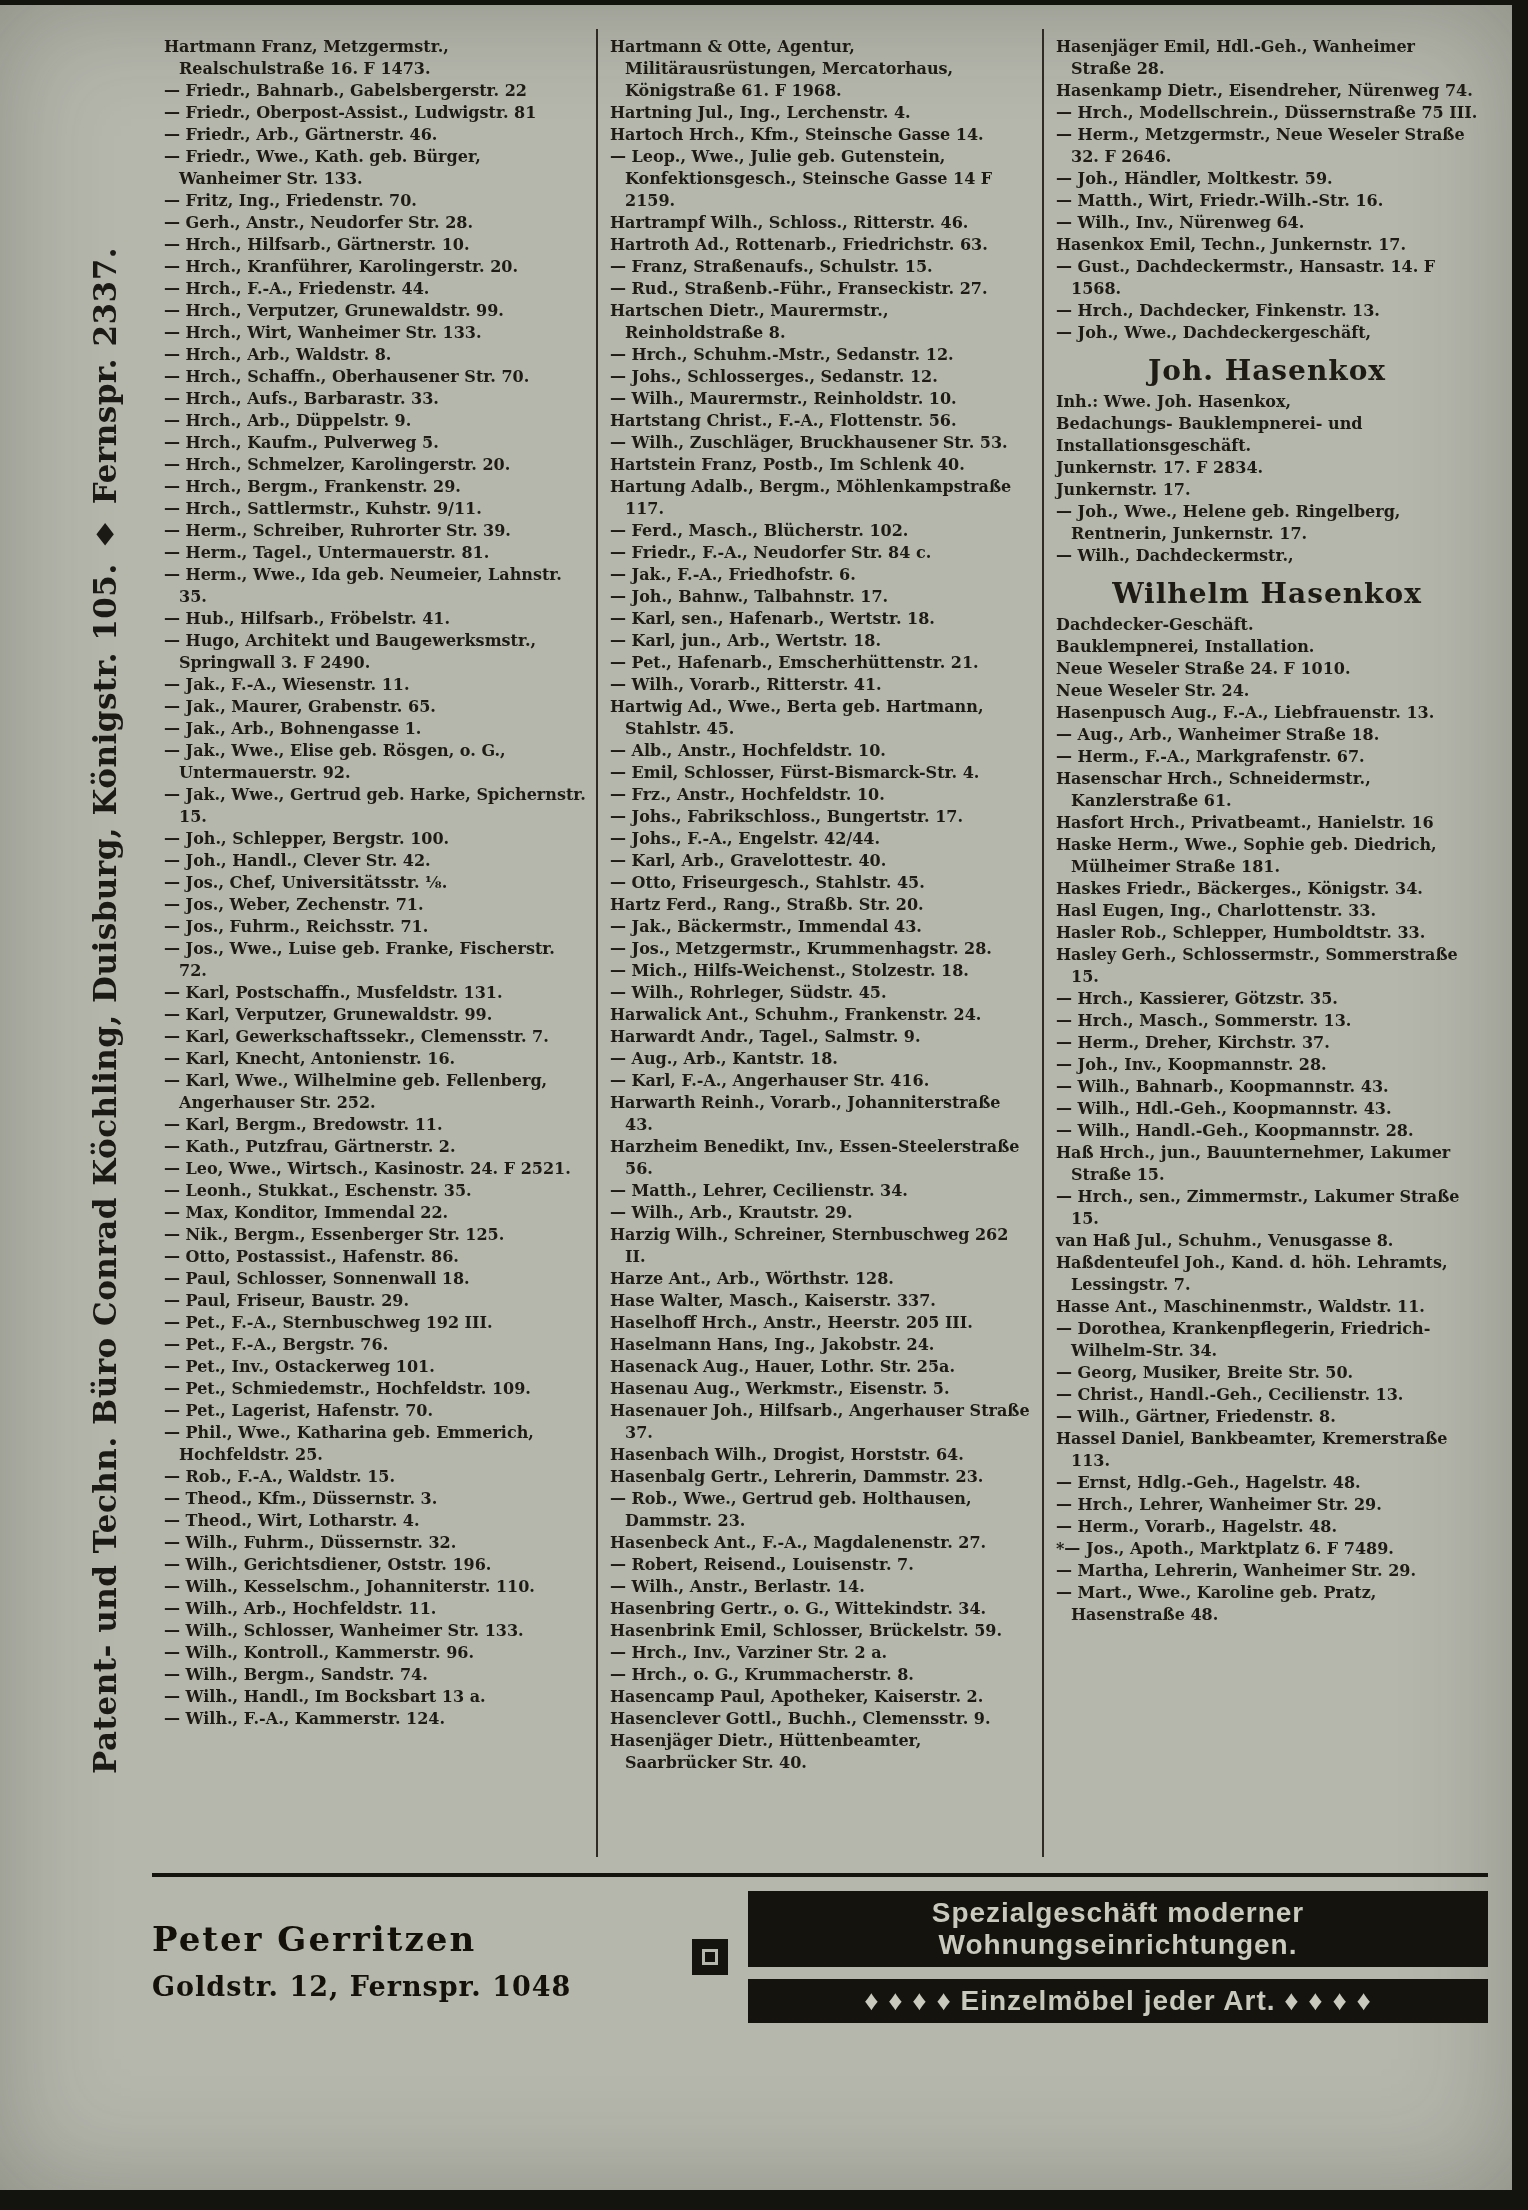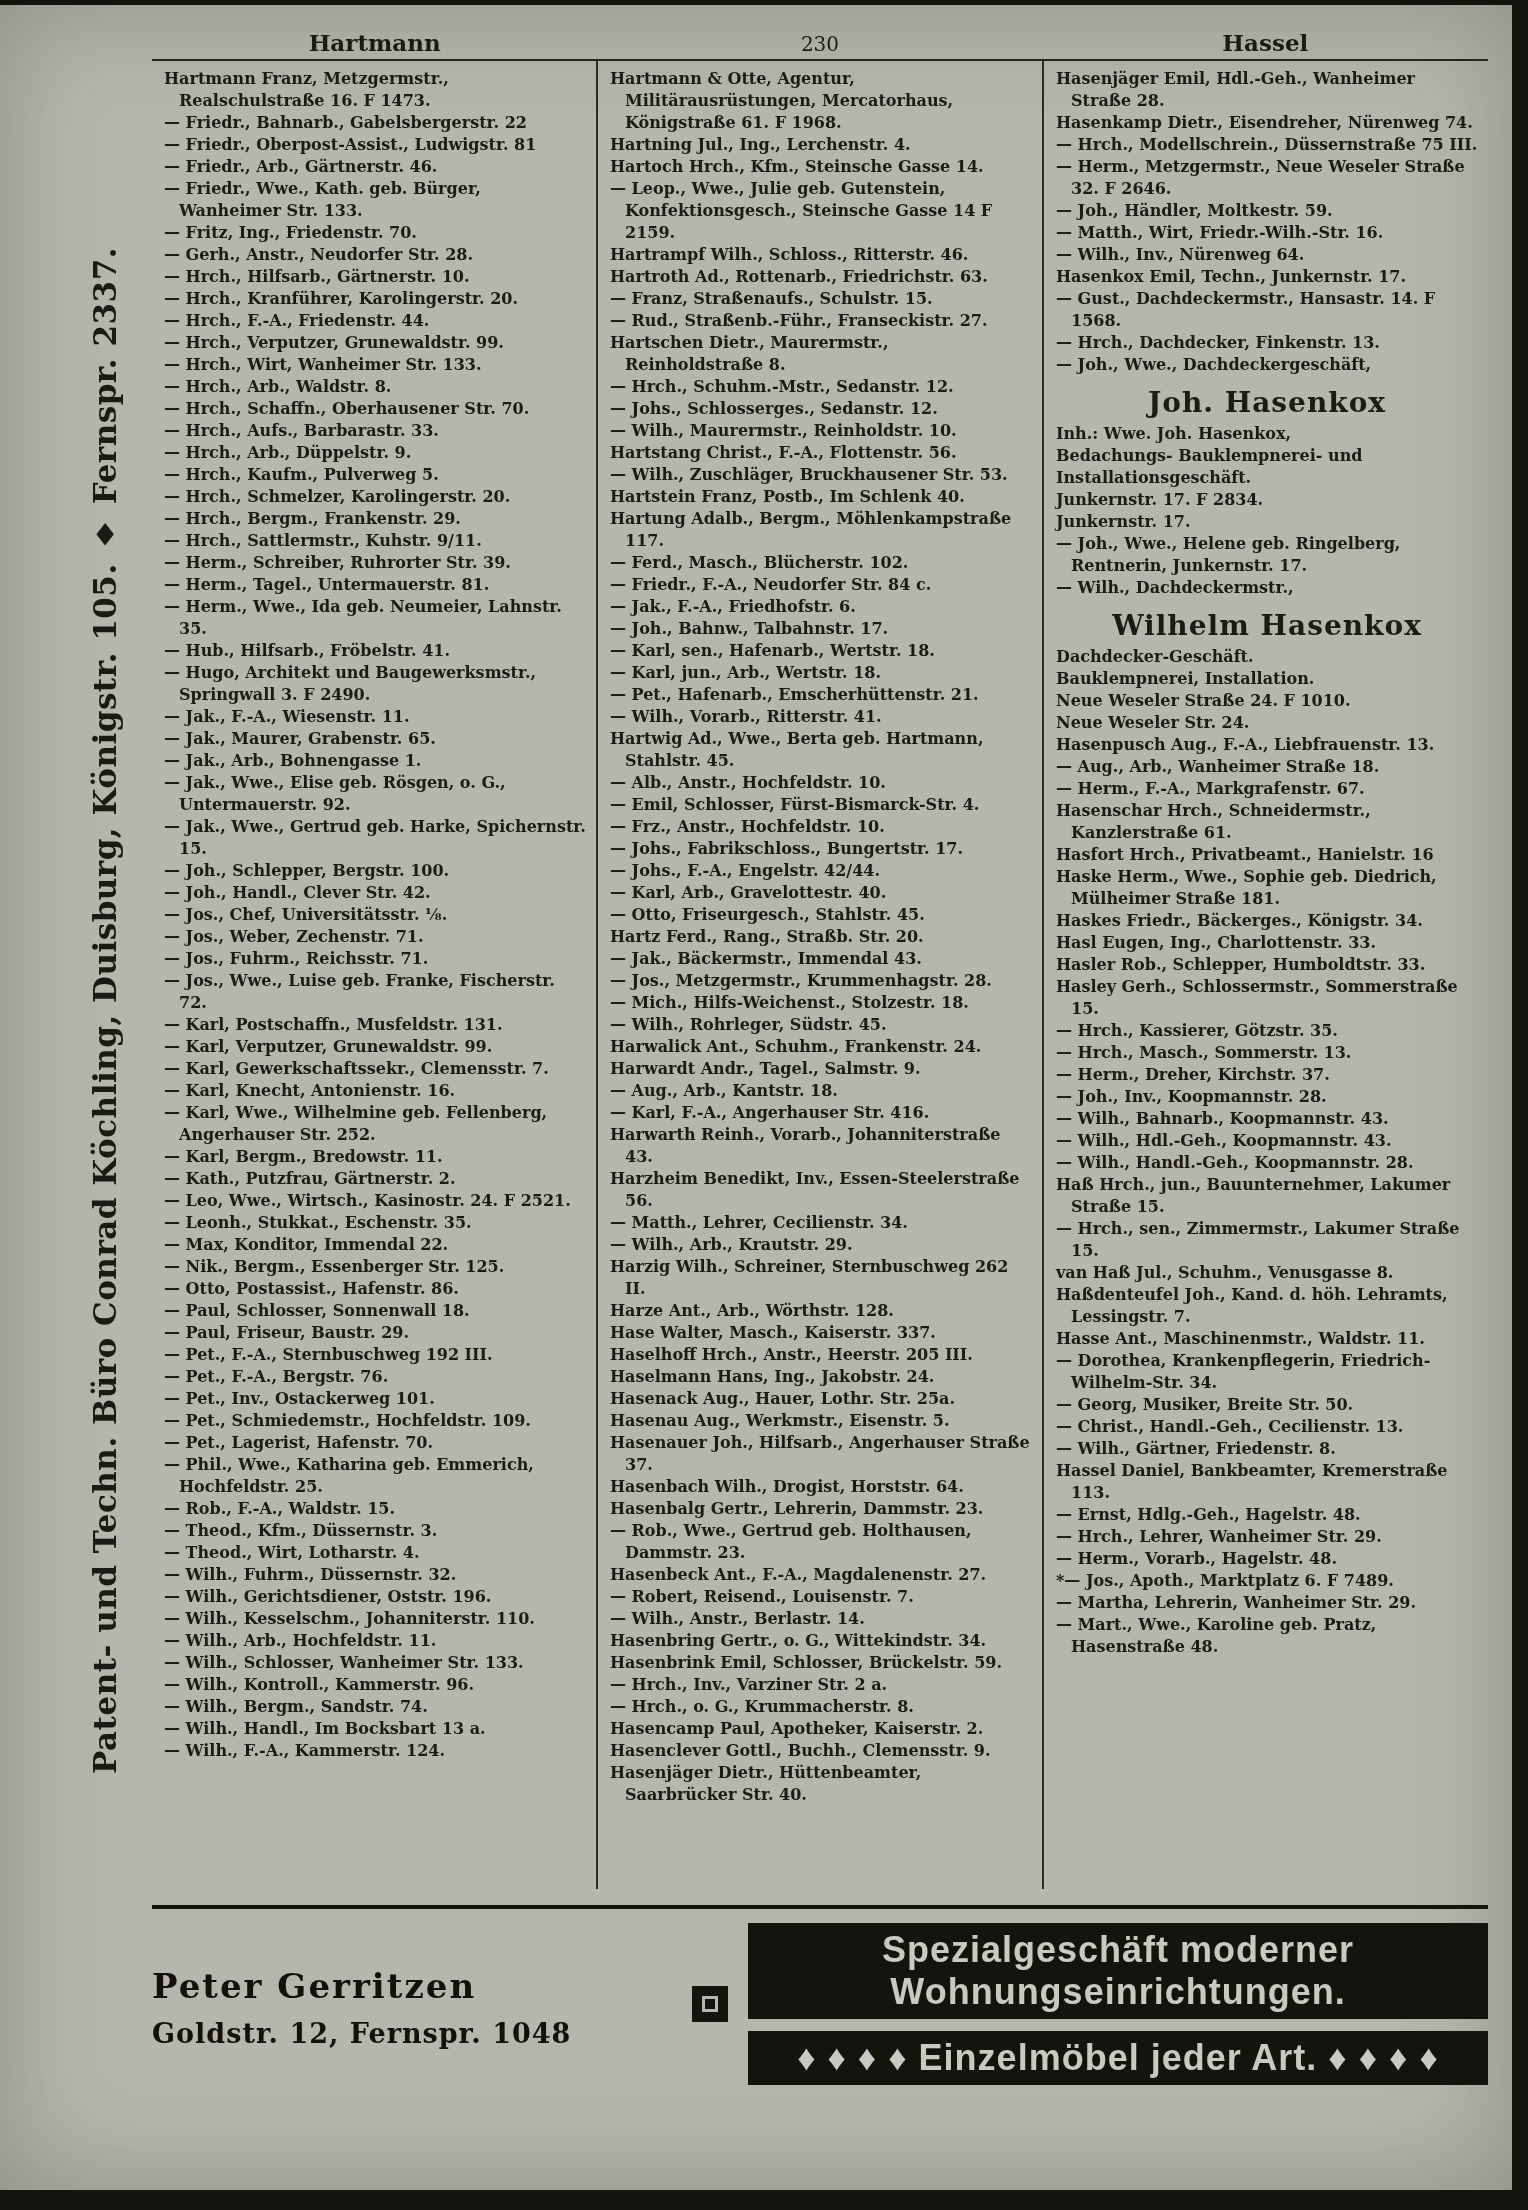--- a/index.html
+++ b/index.html
@@ -28,38 +28,33 @@
   .bottom-ad{display:flex;align-items:center;gap:20px;margin-top:16px;
              border-top:4px solid #15130e;padding-top:14px;}
   .ba-left{flex:0 0 520px;}
   .ba-name{font-size:34px;line-height:52px;font-weight:bold;letter-spacing:2px;color:#131109;}
   .ba-addr{font-size:27px;font-weight:bold;letter-spacing:1px;color:#131109;margin-top:6px;}
   .ba-icon{flex:0 0 auto;width:36px;height:36px;background:#15130e;
            display:flex;align-items:center;justify-content:center;}
   .ba-icon .inner{width:16px;height:16px;border:3px solid #b5b7ad;}
   .ba-right{flex:1;display:flex;flex-direction:column;gap:12px;}
   .bar{background:#15130e;color:#c9cabd;font-family:"Liberation Sans",sans-serif;
-       font-weight:bold;font-size:36px;text-align:center;padding:6px 10px;letter-spacing:1px;}
+       font-weight:bold;font-size:28px;text-align:center;padding:6px 10px;letter-spacing:1px;}
 </style>
 </head>
 <body>
 
 <div class="scan">
 
   <div class="side-ad">
     <span>Patent- und Techn. Büro Conrad Köchling, Duisburg, Königstr. 105. ♦ Fernspr. 2337.</span>
   </div>
 
   <div class="content">
 
-    <div class="pg-header">
-      <div>Hartmann</div>
-      <div class="pageno">230</div>
-      <div>Hassel</div>
-    </div>
 
     <div class="cols">
       <div class="col">
 
       <p class="entry">Hartmann Franz, Metzgermstr., Realschulstraße 16. F 1473.</p>
           <p class="entry">— Friedr., Bahnarb., Gabelsbergerstr. 22</p>
           <p class="entry">— Friedr., Oberpost-Assist., Ludwigstr. 81</p>
           <p class="entry">— Friedr., Arb., Gärtnerstr. 46.</p>
           <p class="entry">— Friedr., Wwe., Kath. geb. Bürger, Wanheimer Str. 133.</p>
           <p class="entry">— Fritz, Ing., Friedenstr. 70.</p>

